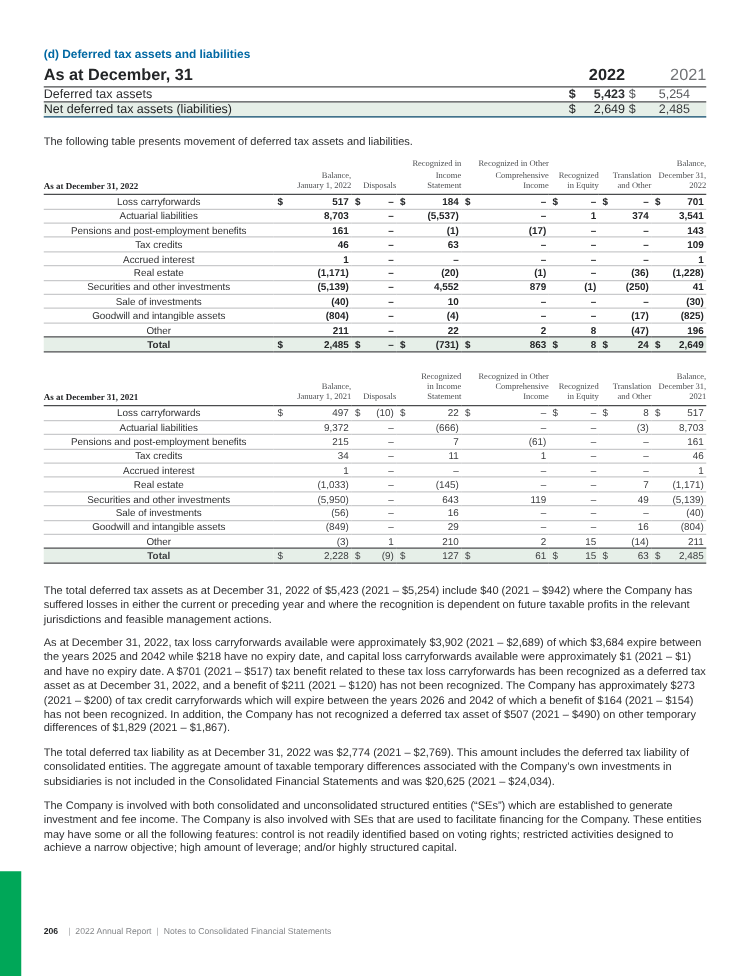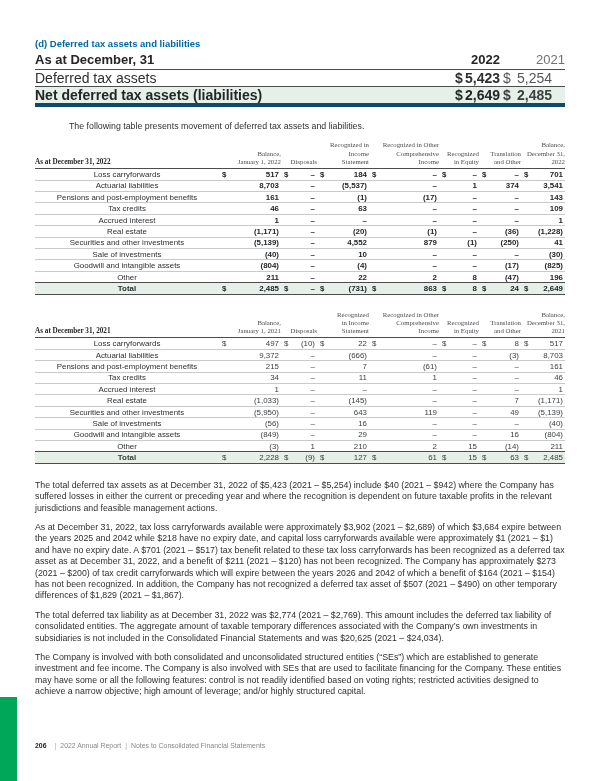--- a/index.html
+++ b/index.html
@@ -5,34 +5,34 @@
   html,body{margin:0;padding:0;}
   body{
     width:600px;height:781px;background:#ffffff;position:relative;overflow:hidden;
     font-family:"Liberation Sans",sans-serif;color:#2e2f31;
     -webkit-font-smoothing:antialiased;
   }
   .content{padding:38px 35px 0 35px;}
   
   .sec-head{font-size:9.5px;font-weight:700;color:#0068a3;margin:0 0 3px 0;}
   p.body{font-size:8.8px;line-height:11.4px;margin:0 0 8px 0;color:#2e2f31;}
-  p.body.tight{margin-bottom:9px;margin-left:34px;}
+  p.body.tight{margin-bottom:9px;}
   
   table{border-collapse:collapse;table-layout:fixed;width:530px;}
   #t1{margin:3px 0 14px 0;}
   #t1 thead th{border-bottom:1px solid #4a4c4e;font-size:13px;padding:0 0 2px 0;vertical-align:bottom;}
   #t1 thead th.cap{text-align:left;font-weight:700;color:#232527;}
   #t1 thead th:nth-child(2){text-align:right;font-weight:700;color:#232527;}
   #t1 thead th:nth-child(3){text-align:right;font-weight:400;color:#707275;}
-  #t1 tbody td{font-size:14px;height:10.8px;border-bottom:1px solid #c3c4c6;padding:0;vertical-align:middle;}
+  #t1 tbody td{font-size:10px;height:10.8px;border-bottom:1px solid #c3c4c6;padding:0;vertical-align:middle;}
   #t1 tbody td.lbl{text-align:left;}
   #t1 tbody td.num{text-align:right;}
   #t1 tbody td:nth-child(2){font-weight:700;}
   #t1 tbody td:nth-child(3){color:#55575a;padding-right:13px;}
-  #t1 tbody tr.total td{background:#e6efe8;border-top:1px solid #4a4c4e;border-bottom:4px solid #0c4a6e;font-weight:700;color:#232527;}
+  #t1 tbody tr.total td{background:#e6efe8;border-top:1px solid #4a4c4e;border-bottom:1px solid #0c4a6e;font-weight:400;color:#232527;}
   #t1 tbody tr.total td:nth-child(3){color:#3c3e40;}
   #t1 tbody tr:nth-last-child(2) td{border-bottom:none;}
   
   .mv{margin:0 0 16px 0;}
   .mv thead th{font-size:6.8px;font-weight:400;color:#4b4d50;text-align:right;vertical-align:bottom;line-height:8.3px;padding:0 0 2px 0;border-bottom:1px solid #4a4c4e;font-family:Liberation Serif, serif;}
   .mv thead th.cap{text-align:left;font-weight:700;color:#232527;font-size:7.2px;}
   .mv tbody td{font-size:7.9px;height:10.4px;border-bottom:1px solid #c9cacc;padding:0;vertical-align:middle;}
   .mv tbody td.lbl{text-align:center;color:#2e2f31;}
   .mv tbody td.num{text-align:right;padding-right:2px;}
   .mv tbody tr.total td{background:#e6efe8;border-top:1px solid #4a4c4e;border-bottom:1px solid #4a4c4e;}

